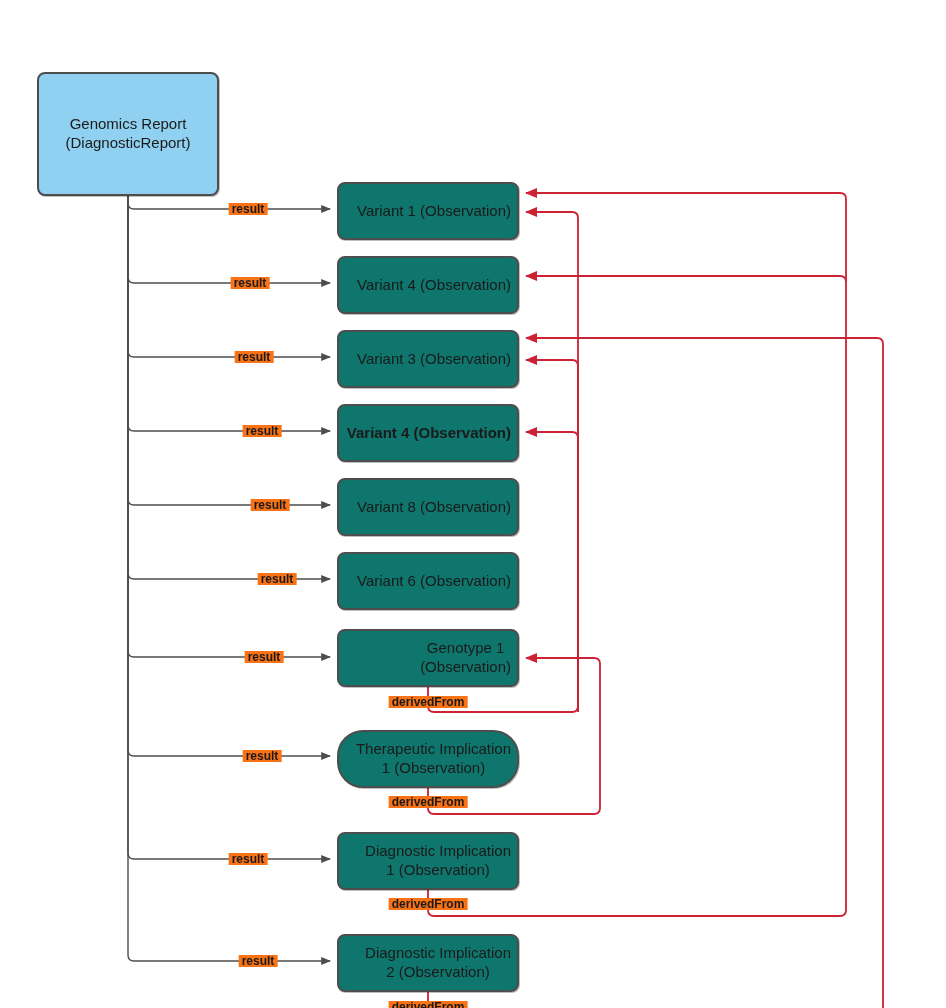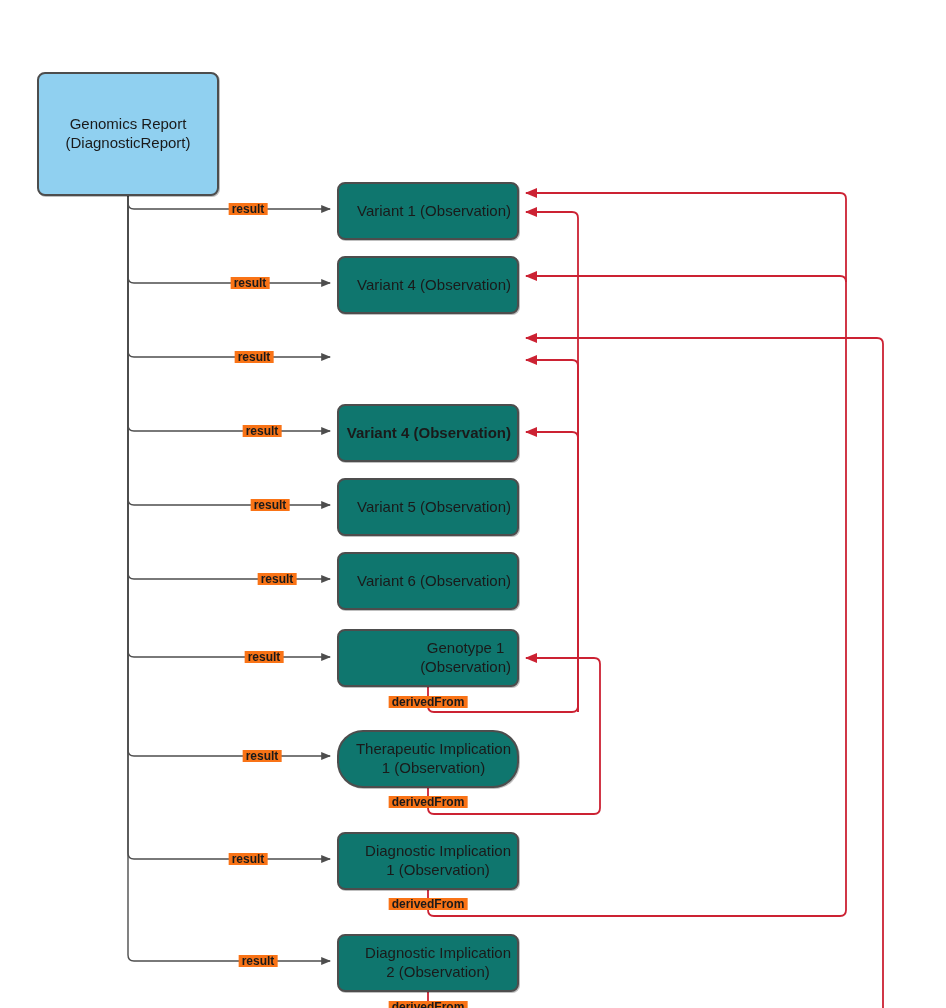--- a/index.html
+++ b/index.html
@@ -115,27 +115,30 @@
   </div>
 
   <div class="node obs" style="left:337px; top:142px; width:182px; height:58px;">
     <span class="label">Variant 1 (Observation)</span>
   </div>
 
   <div class="node obs" style="left:337px; top:216px; width:182px; height:58px;">
     <span class="label">Variant 4 (Observation)</span>
   </div>
 
+  <div class="node obs" style="left:337px; top:290px; width:182px; height:58px;">
+    <span class="label">Variant 3 (Observation)</span>
+  </div>
 
   <div class="node obs" style="left:337px; top:364px; width:182px; height:58px;font-weight:bold;">
     <span class="label">Variant 4 (Observation)</span>
   </div>
 
   <div class="node obs" style="left:337px; top:438px; width:182px; height:58px;">
-    <span class="label">Variant 5 (Observation)</span>
+    <span class="label">Variant 8 (Observation)</span>
   </div>
 
   <div class="node obs" style="left:337px; top:512px; width:182px; height:58px;padding-left:8px;">
     <span class="label">Variant 6 (Observation)</span>
   </div>
 
   <div class="node obs" style="left:337px; top:589px; width:182px; height:58px;padding-left:40px;">
     <span class="label">Genotype 1
 (Observation)</span>
   </div>

